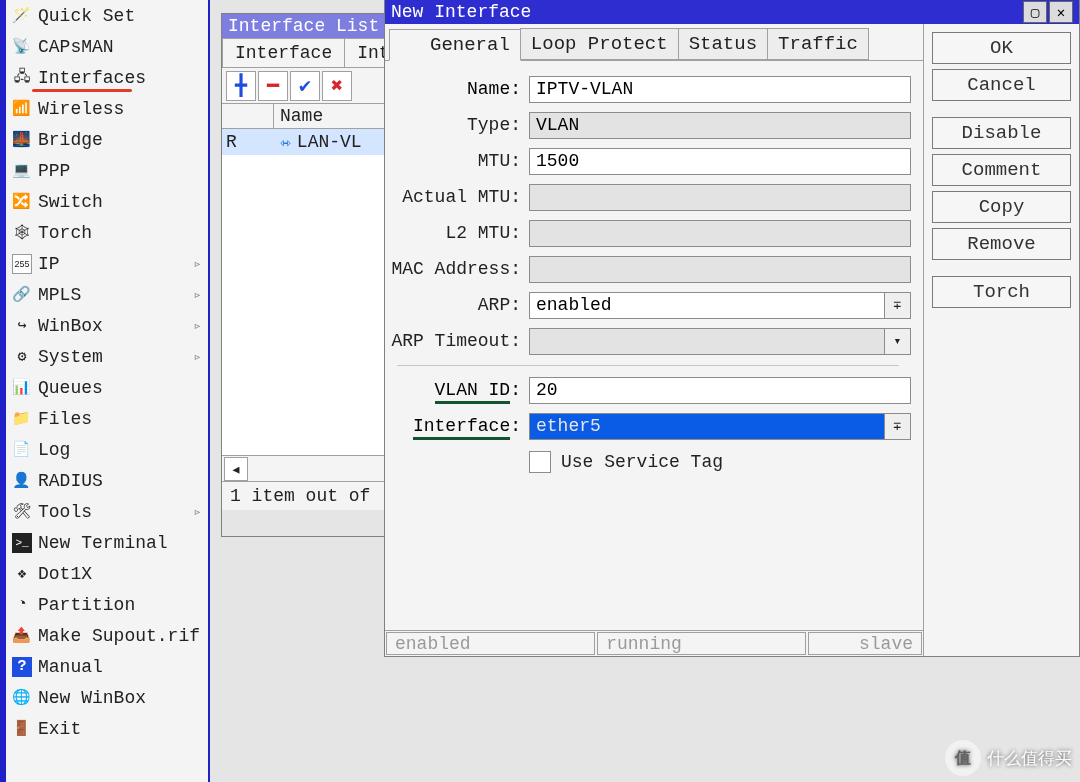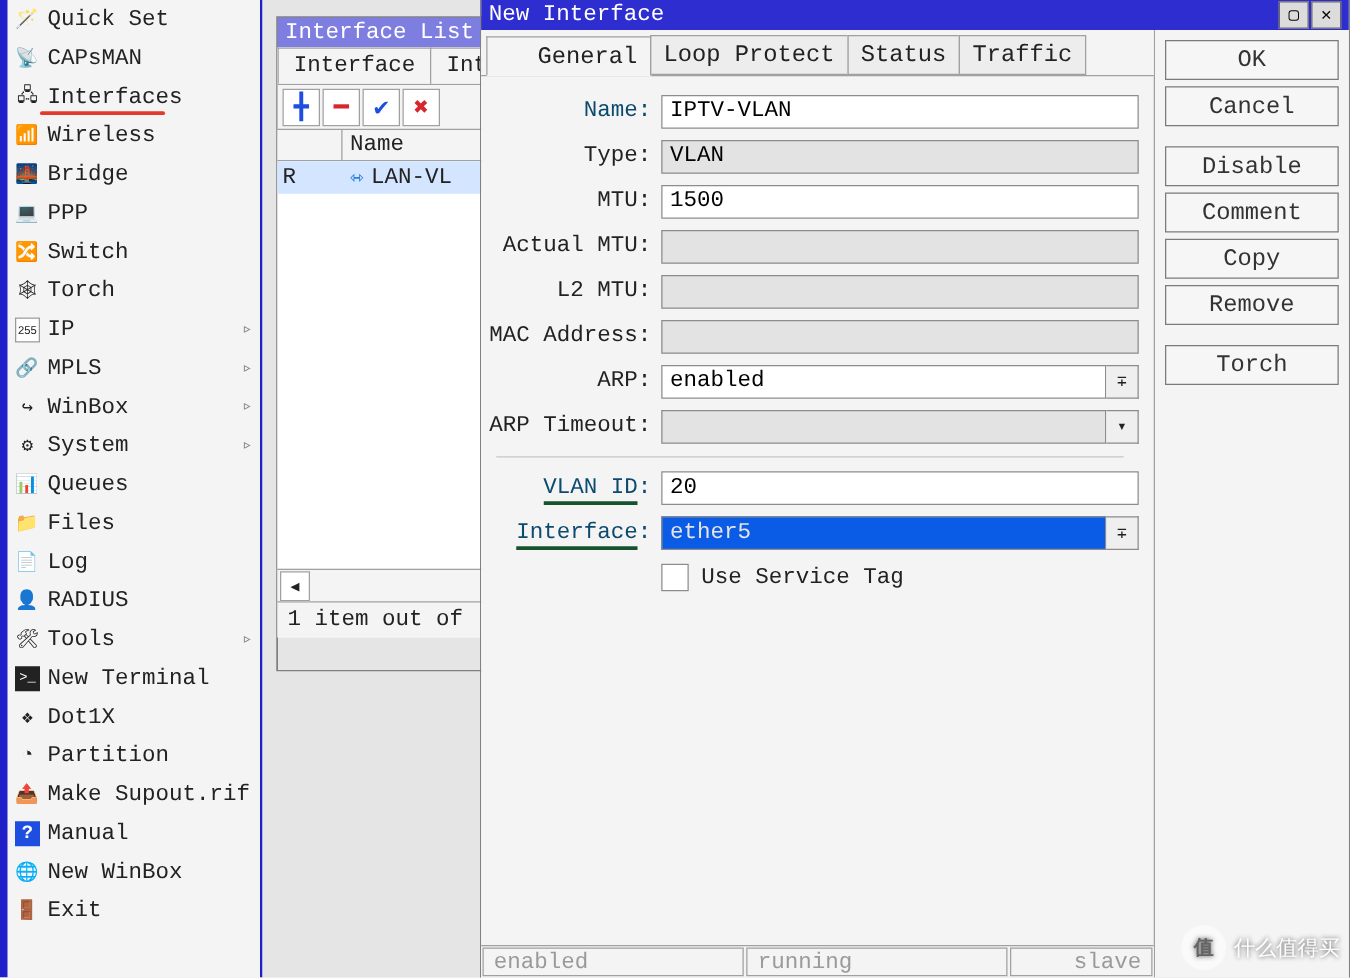--- a/index.html
+++ b/index.html
@@ -37,33 +37,33 @@
   .grid-head{display:flex;background:var(--panel);border-bottom:1px solid var(--bd);}
   .cell{padding:2px 6px;border-right:1px solid var(--bd);}
   .grid-row{display:flex;align-items:center;background:#d4e6ff;height:26px;}
   .grid-row .cell{border-right:none;}
   .grid-body{flex:1;background:#fff;min-height:326px;}
   .hscroll{display:flex;align-items:center;height:26px;border-top:1px solid var(--bd);background:var(--panel);}
   .scrollbtn{width:24px;height:24px;display:flex;align-items:center;justify-content:center;border:1px solid var(--bd);background:#fff;cursor:pointer;margin:0 2px;}
   .status{border-top:1px solid var(--bd);padding:4px 8px;background:var(--panel);}
 
   
-  .newif{left:175px;top:0;width:694px;height:782px;}
+  .newif{left:175px;top:0;width:694px;height:656px;}
   .newif .win-title{background:var(--darkblue);}
   .titlebtns{margin-left:auto;display:flex;gap:2px;}
   .titlebtn{width:24px;height:22px;background:#dcdcdc;border:1px solid #666;display:flex;align-items:center;justify-content:center;font-size:14px;color:#000;cursor:pointer;}
   .newif-body{display:flex;height:calc(100% - 24px);background:var(--panel);}
   .form-area{flex:1;display:flex;flex-direction:column;border-right:1px solid var(--bd);}
   .form-tabs{display:flex;padding-top:4px;padding-left:4px;border-bottom:1px solid var(--bd);background:var(--panel);}
   .form-tab{padding:4px 10px;border:1px solid var(--bd);margin-right:-1px;cursor:pointer;font-size:19px;background:#ededed;}
   .form-tab.active{background:var(--panel);border-bottom:1px solid var(--panel);position:relative;top:1px;padding-left:40px;}
   .form-rows{flex:1;padding:10px 12px 10px 4px;overflow:hidden;}
   .frow{display:flex;align-items:center;height:36px;gap:8px;}
   .flabel{width:132px;text-align:right;white-space:nowrap;}
-  .flabel.req{color:#0c4a6e;}
+  .flabel.req{color:#000000;}
   .finput{flex:1;height:27px;border:1px solid var(--fieldbd);background:#fff;padding:0 6px;font-family:var(--font);font-size:18px;}
   .finput[readonly]{background:#e3e3e3;}
   .finput.selected{background:var(--selblue);color:#e5e5e5;}
   .combo{display:flex;flex:1;}
   .combo .finput{flex:1;}
   .combobtn{width:26px;height:27px;border:1px solid var(--fieldbd);border-left:none;background:#efefef;display:flex;align-items:center;justify-content:center;cursor:pointer;font-size:13px;}
   .chk{width:22px;height:22px;border:1px solid var(--fieldbd);background:#fff;cursor:pointer;}
   .divider{border-top:1px solid #c6c6c6;margin:6px 12px 6px 8px;}
   .red-ul{border-bottom:3px solid #14532d;padding-bottom:1px;}
 

